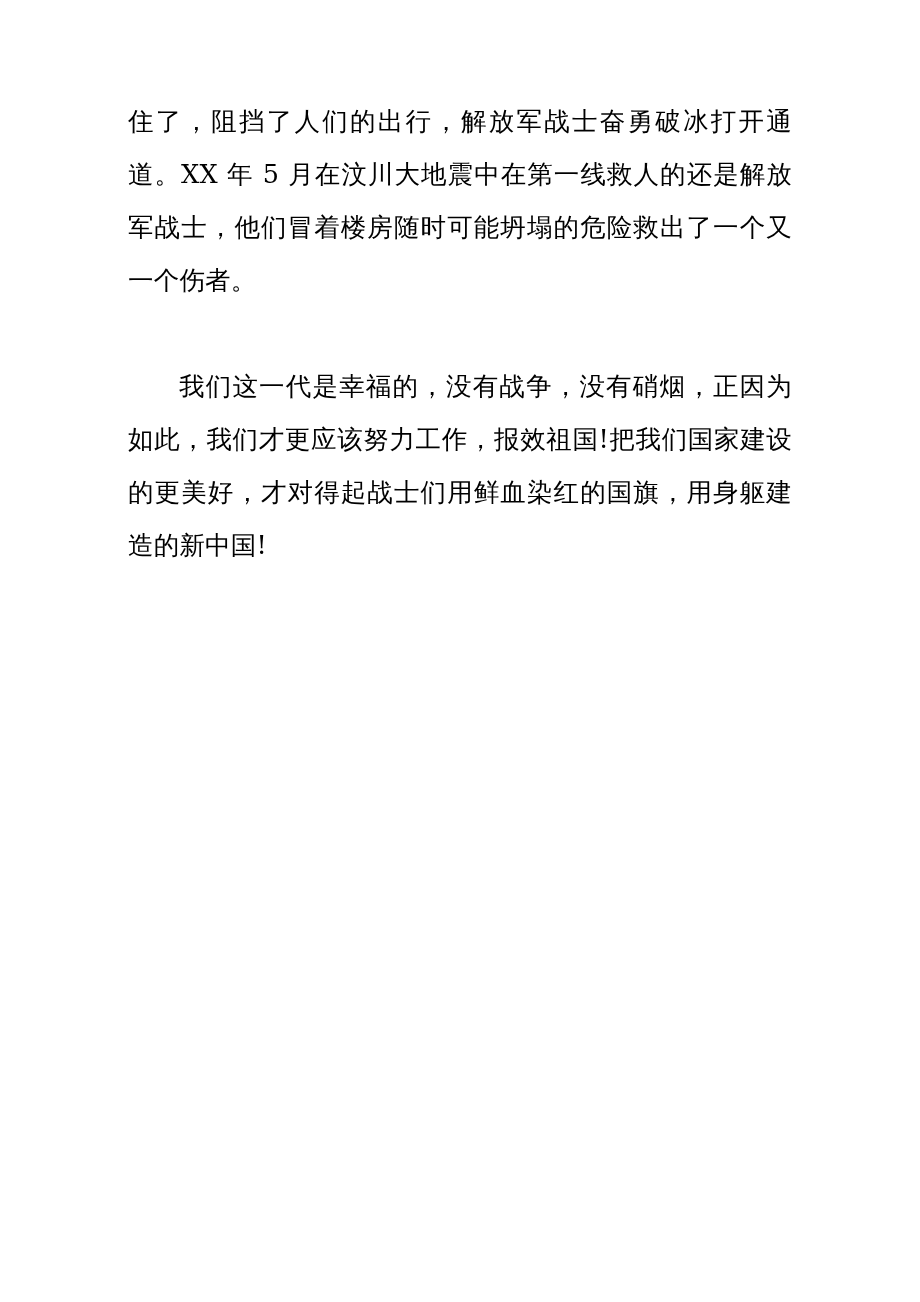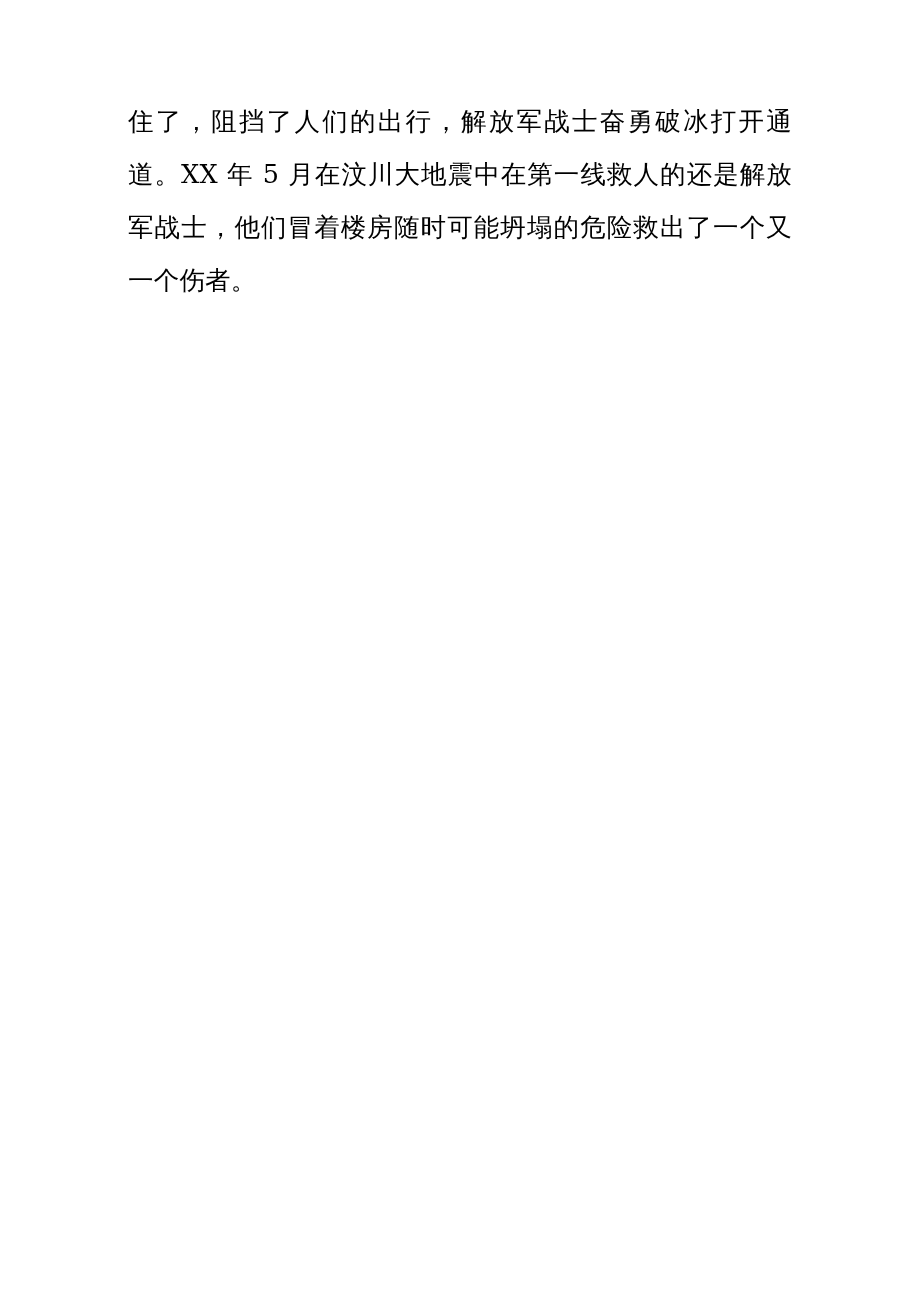--- a/index.html
+++ b/index.html
@@ -42,14 +42,15 @@
     height: 53px;
   }
 </style>
 </head>
 <body>
 
 <div class="page">
   <div class="doc-body">
     <p class="para">住了，阻挡了人们的出行，解放军战士奋勇破冰打开通道。XX 年 5 月在汶川大地震中在第一线救人的还是解放军战士，他们冒着楼房随时可能坍塌的危险救出了一个又一个伤者。</p>
     <div class="gap"></div>
+    <p class="para indent">我们这一代是幸福的，没有战争，没有硝烟，正因为如此，我们才更应该努力工作，报效祖国!把我们国家建设的更美好，才对得起战士们用鲜血染红的国旗，用身躯建造的新中国!</p>
   </div>
 </div>
 
 </body></html>

